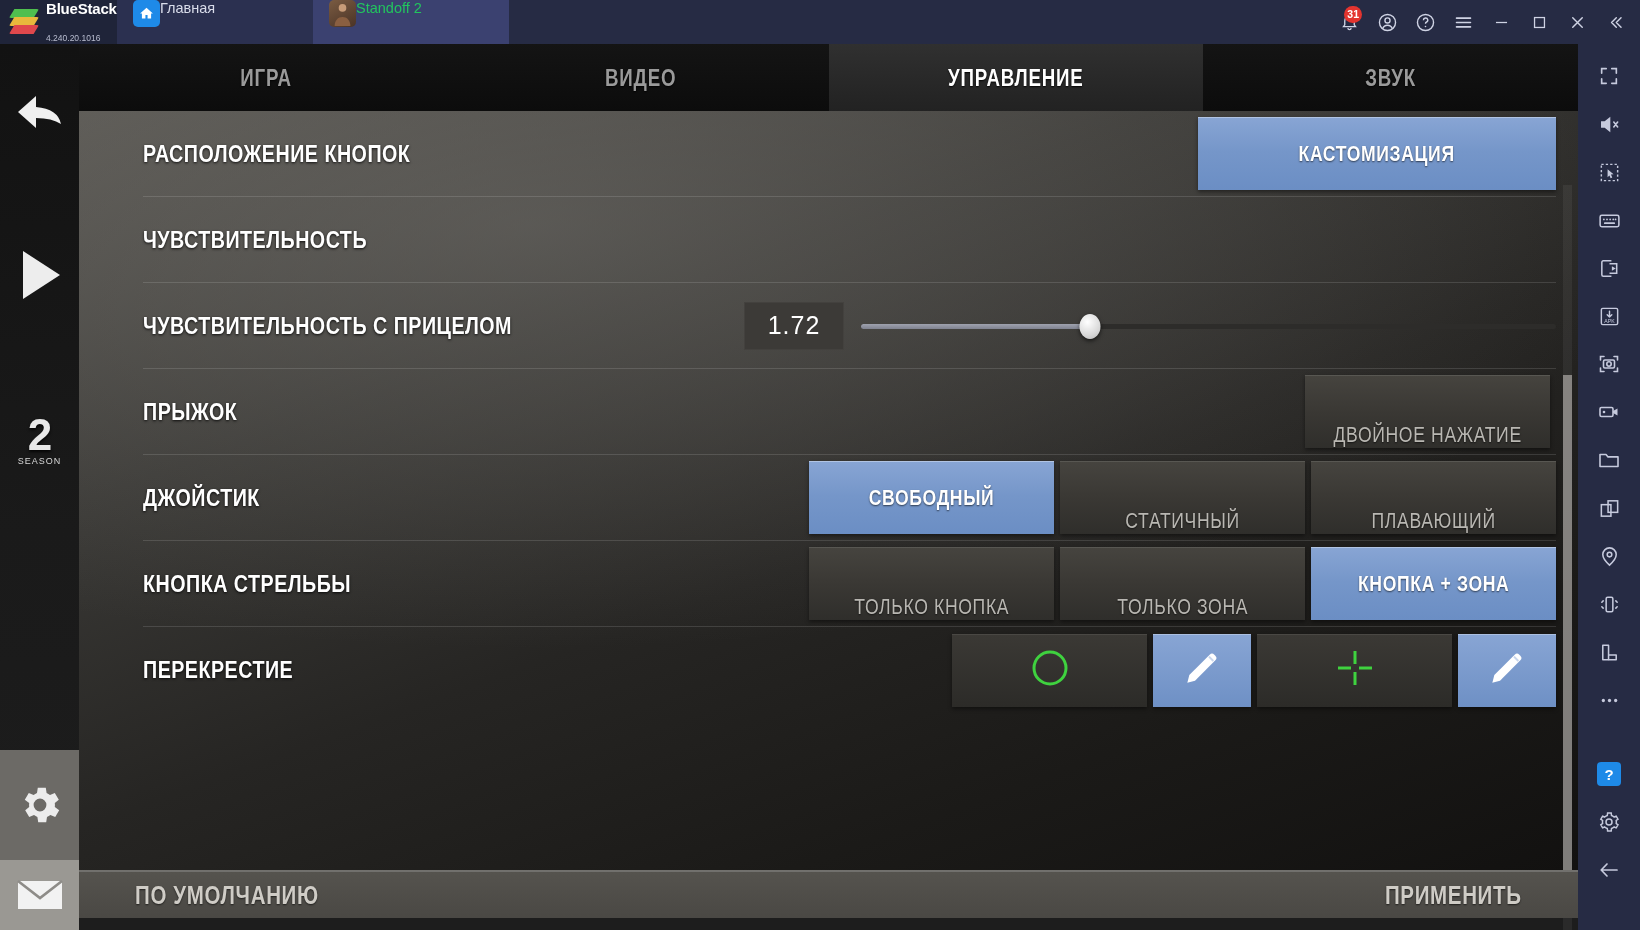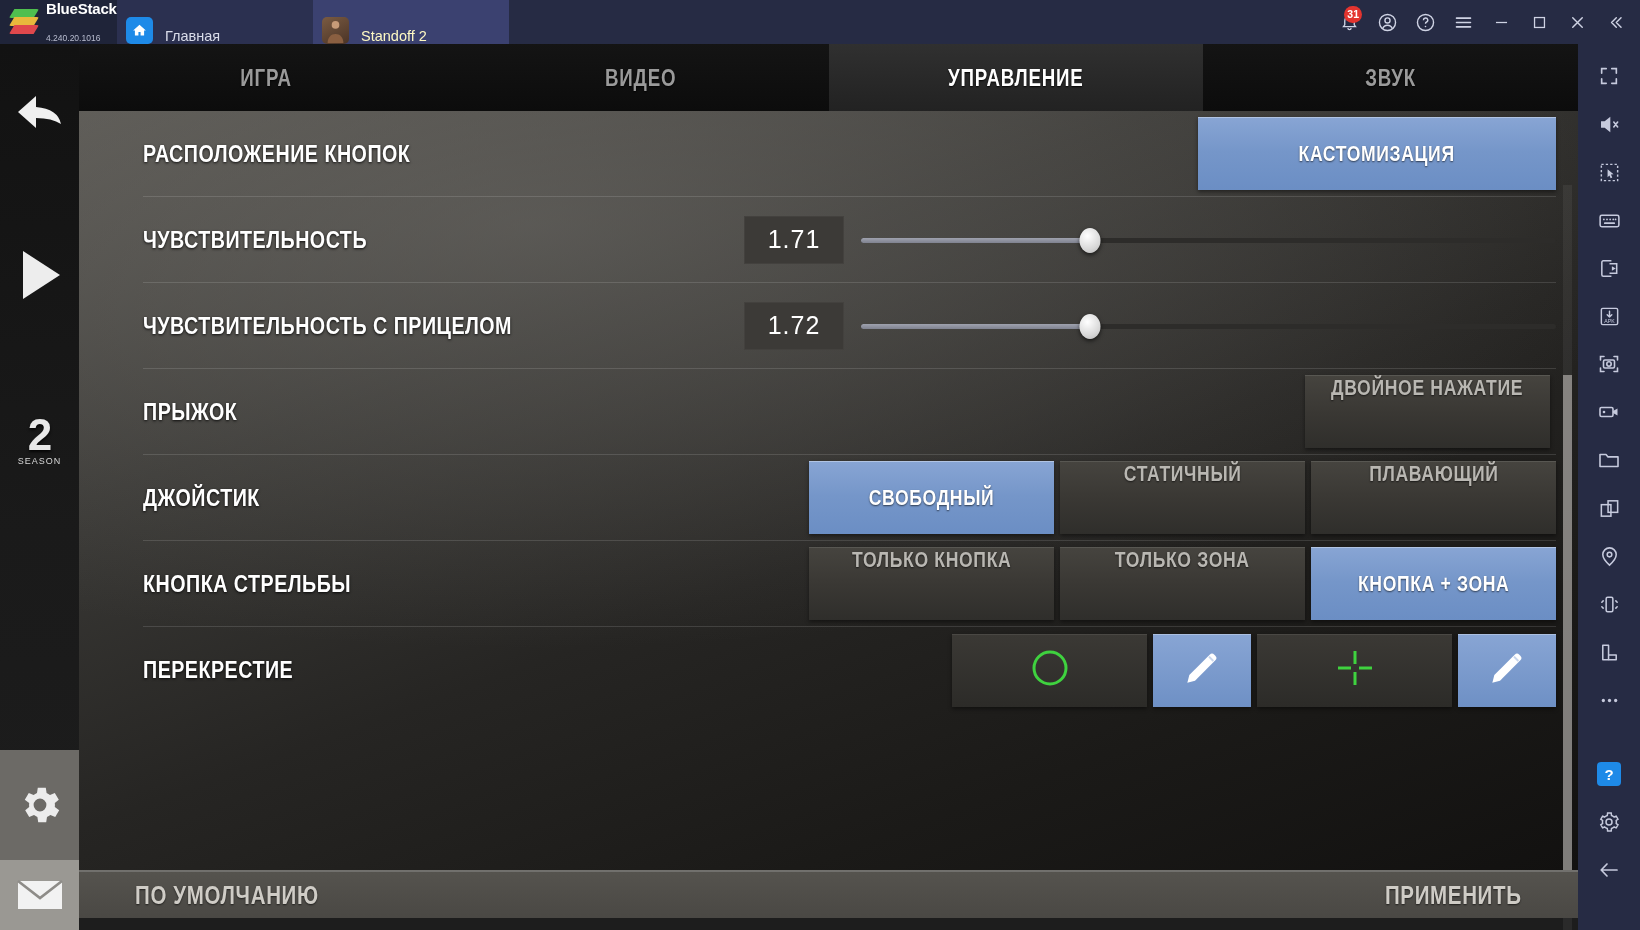--- a/index.html
+++ b/index.html
@@ -19,30 +19,30 @@
   .bs-stack i{ position:absolute; left:0; width:30px; height:9px; border-radius:2px;
     transform:skewX(-0deg); }
   .bs-stack i.l1{ top:0; background:#4fbf4f; clip-path:polygon(18% 0,100% 0,82% 100%,0 100%); }
   .bs-stack i.l2{ top:8px; background:#e8b93c; clip-path:polygon(18% 0,100% 0,82% 100%,0 100%); }
   .bs-stack i.l3{ top:16px; background:#e0484c; clip-path:polygon(18% 0,100% 0,82% 100%,0 100%); }
   .bs-names{ display:flex; flex-direction:column; line-height:1; }
   .bs-name{ color:#fff; font-size:15px; font-weight:bold; letter-spacing:-.2px; }
   .bs-ver{ color:#b9bdd0; font-size:8.5px; margin-top:18px; }
 
   .tab{
-    display:flex; align-items:flex-end; gap:12px; padding:0 9px; position:relative;
+    display:flex; align-items:flex-start; padding:0 16px; position:relative;
     min-width:196px; cursor:default;
   }
   .tab.home{ background:#2b3050; width:196px; }
   .tab.active{ background:#3b4170; width:196px; }
   .tab .ticon{ width:27px; height:27px; border-radius:5px; flex:none;
     display:flex; align-items:center; justify-content:center; overflow:hidden; }
   .tab.home .ticon{ background:#1e8ae8; }
   .tab .tlabel{ color:#d9dcea; font-size:14.5px; white-space:nowrap; }
-  .tab.active .tlabel{ color:#fef9c3; }
+  .tab.active .tlabel{ color:#22c55e; }
   .tab.active::after{ content:""; position:absolute; left:0; right:0; bottom:0; height:3px; }
 
   .tb-spacer{ flex:1; }
   .tb-icons{ display:flex; align-items:center; padding-right:6px; }
   .tbi{ width:38px; height:44px; display:flex; align-items:center; justify-content:center;
     position:relative; color:#cfd3e4; }
   .badge{
     position:absolute; top:6px; right:6px; min-width:17px; height:17px; border-radius:9px;
     background:#e3342f; color:#fff; font-size:10.5px; font-weight:bold;
     display:flex; align-items:center; justify-content:center; padding:0 3px; line-height:1;
@@ -107,23 +107,23 @@
 
   
   .btn-blue{
     background:linear-gradient(180deg,#88a5d4 0%,#7596c9 48%,#6b8ec4 100%);
     color:#ffffff; display:flex; align-items:center; justify-content:center;
     box-shadow:inset 0 1px 0 rgba(255,255,255,.35), 0 2px 4px rgba(0,0,0,.45);
     font-weight:bold;
   }
   .btn-dark{
     background:linear-gradient(180deg,#46443f 0%,#3a3834 50%,#2f2e2b 100%);
-    color:#b9b7b2; display:flex; align-items:flex-start; justify-content:center;
+    color:#b9b7b2; display:flex; align-items:flex-end; justify-content:center;
     box-shadow:inset 0 1px 0 rgba(255,255,255,.10), 0 2px 4px rgba(0,0,0,.45);
-    font-weight:bold;
+    font-weight:normal;
   }
   .btn-txt{ transform:scaleX(.8); white-space:nowrap; font-size:22px; letter-spacing:.8px;
     text-shadow:0 1px 2px rgba(0,0,0,.6); }
 
   .custom-btn{ width:358px; height:73px; }
 
   
   .valbox{ width:100px; height:48px; background:#3c3a37; color:#fff;
     display:flex; align-items:center; justify-content:center; font-size:25px;
     letter-spacing:1px; box-shadow:inset 0 0 0 1px rgba(255,255,255,.04); }
@@ -307,28 +307,20 @@
         <span class="rlabel">РАСПОЛОЖЕНИЕ КНОПОК</span>
         <div class="rright">
           <div class="btn-blue custom-btn">
             <span class="btn-txt">КАСТОМИЗАЦИЯ</span>
           </div>
         </div>
       </div>
 
       <div class="row">
         <span class="rlabel">ЧУВСТВИТЕЛЬНОСТЬ</span>
-        <div class="rright">
-          <div class="valbox">1.71</div>
-          <div class="slider">
-            <div class="strack"></div>
-            <div class="sfill" style="width:33%"></div>
-            <div class="sknob" style="left:33%"></div>
-          </div>
-        </div>
       </div>
 
       <div class="row">
         <span class="rlabel">ЧУВСТВИТЕЛЬНОСТЬ С ПРИЦЕЛОМ</span>
         <div class="rright">
           <div class="valbox">1.72</div>
           <div class="slider">
             <div class="strack"></div>
             <div class="sfill" style="width:33%"></div>
             <div class="sknob" style="left:33%"></div>

